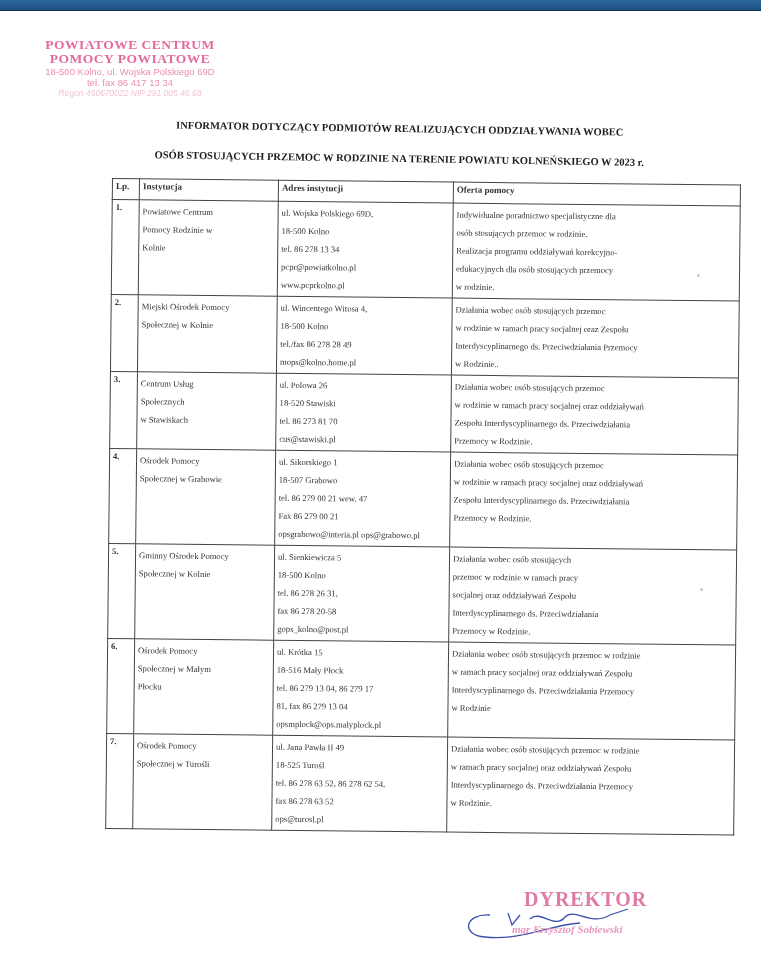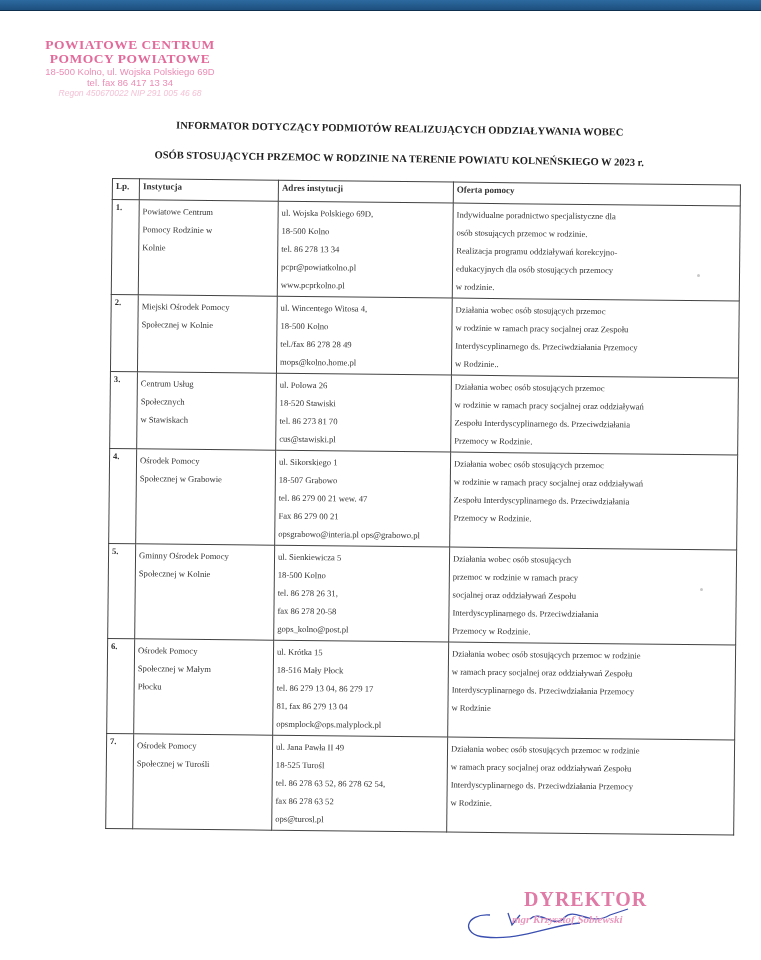--- a/index.html
+++ b/index.html
@@ -54,21 +54,21 @@
   .col-addr { width: 168px; }
   .col-offer { width: 280px; }
   .signature {
     position: absolute; left: 460px; top: 880px; width: 190px; height: 70px;
   }
   .signature .dyr {
     position: absolute; left: 40px; top: 8px; font-weight: bold; font-size: 20px;
     letter-spacing: 1px; color: #e07aa6; margin-left: 24px;
   }
   .signature .name {
-    position: absolute; left: 52px; top: 33px; font-style: italic; font-weight: bold;
+    position: absolute; left: 52px; top: 43px; font-style: italic; font-weight: bold;
     font-size: 11px; color: #ea98bd;
   }
   .signature svg { position: absolute; left: 0; top: 25px; }
   .dot { position: absolute; width: 3px; height: 3px; border-radius: 50%; background: #c8c8c8; }
 </style>
 </head>
 <body>
 
 <div class="topbar"></div>
 

